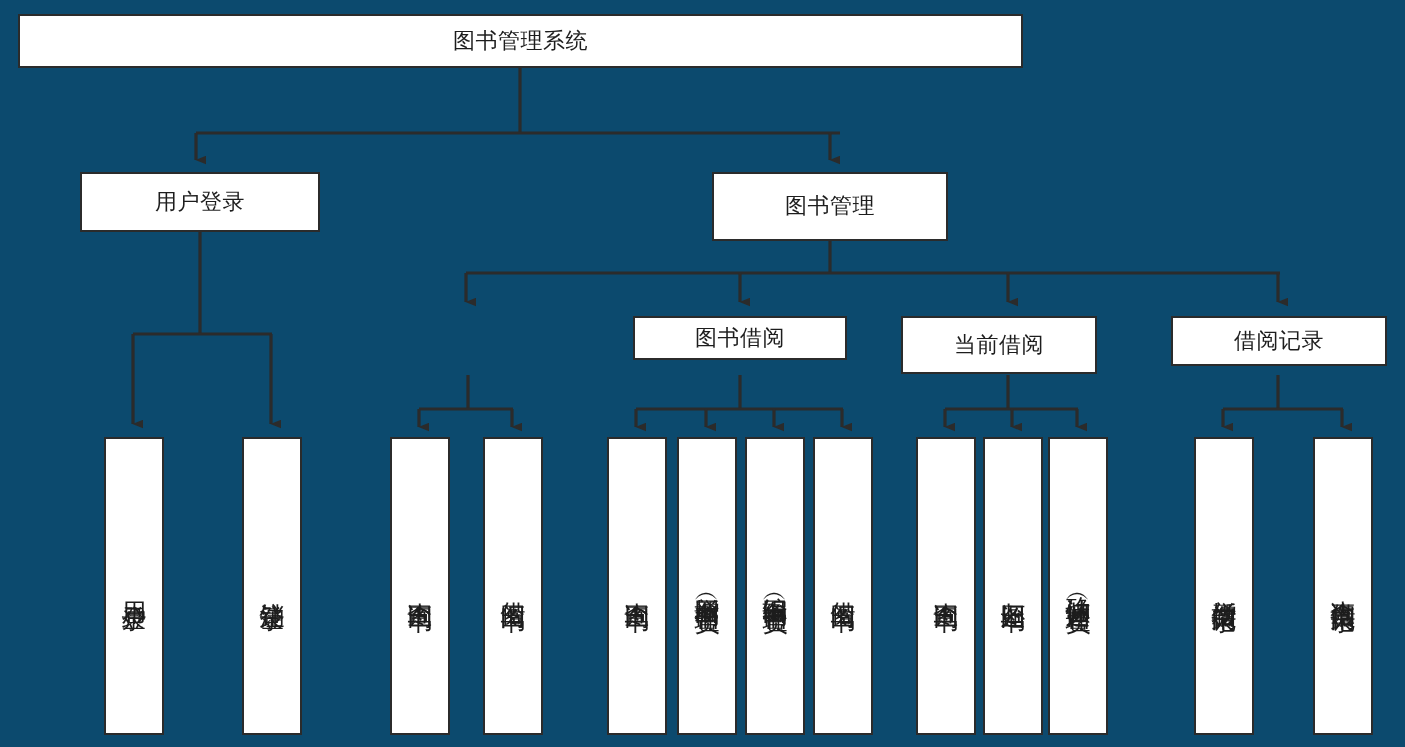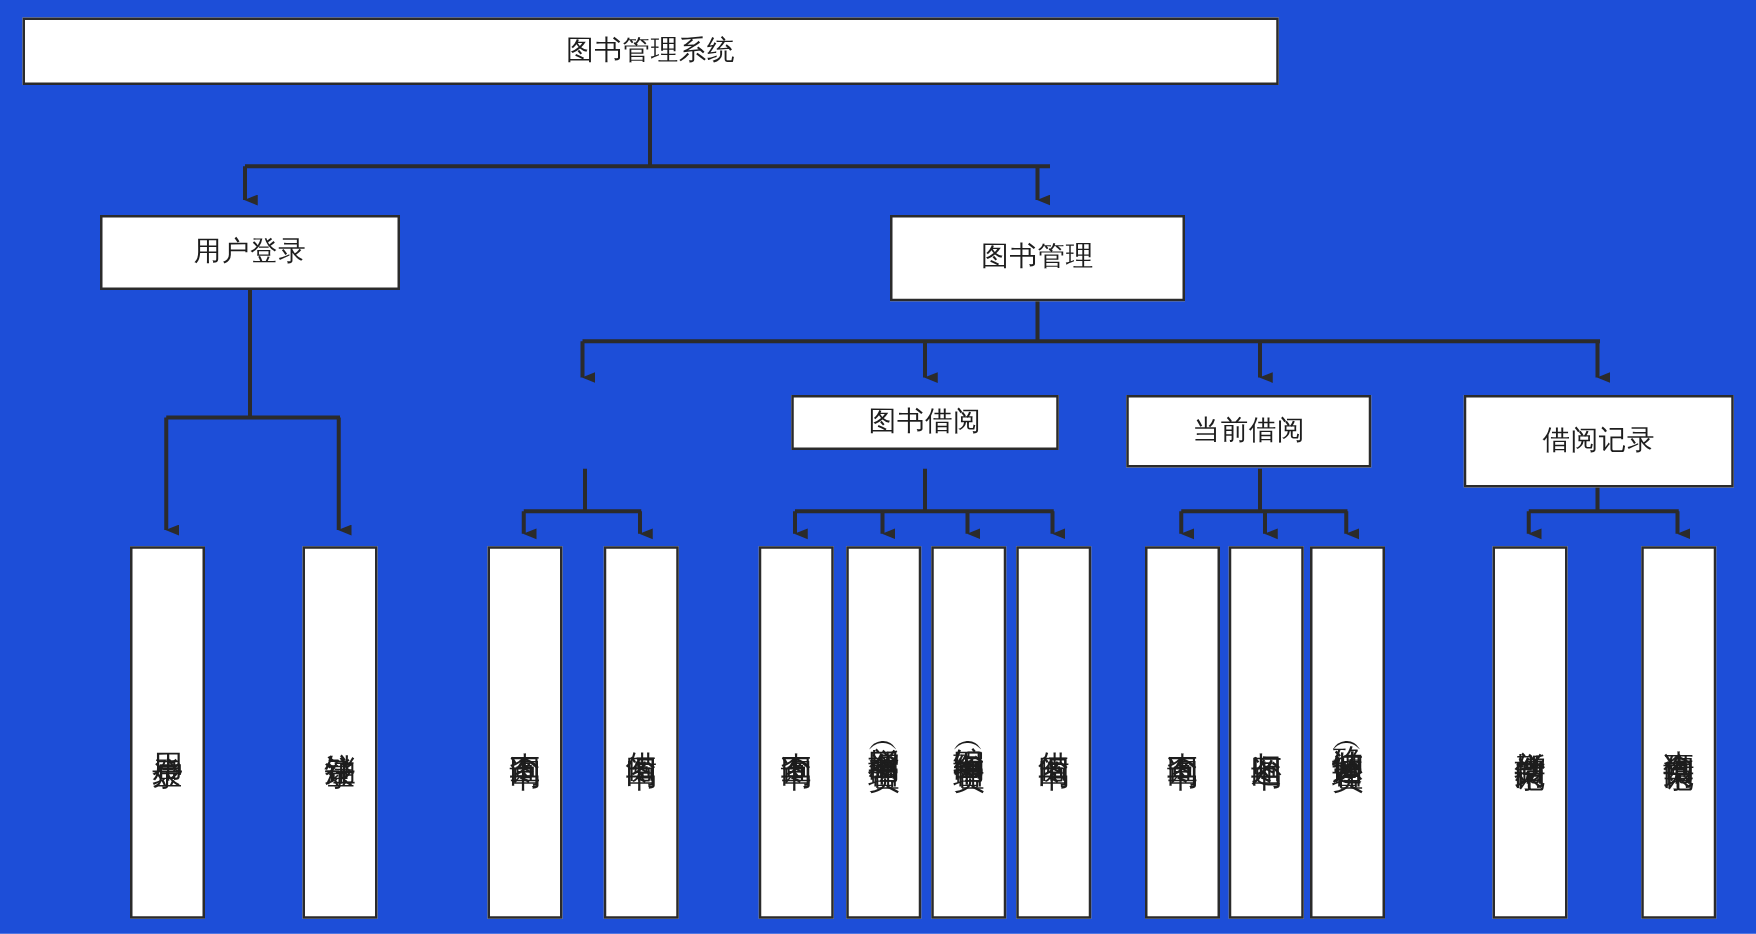--- a/index.html
+++ b/index.html
@@ -10,21 +10,21 @@
   body {
     width: 1405px;
     height: 747px;
     font-family: "DejaVu Sans", "Liberation Sans", sans-serif;
     overflow: hidden;
   }
   #diagram-root {
     position: relative;
     width: 1405px;
     height: 747px;
-    background: #1d4ed8;
+    background: #0c4a6e;
   }
   svg.diagram-canvas {
     position: absolute;
     left: 0;
     top: 0;
     width: 1405px;
     height: 747px;
   }
   .node-box {
     position: absolute;
@@ -142,21 +142,21 @@
 
 
   <div class="node-box" style="left:633px; top:316px; width:214px; height:44px;">
     <span class="node-label-h">图书借阅</span>
   </div>
 
   <div class="node-box" style="left:901px; top:316px; width:196px; height:58px;">
     <span class="node-label-h">当前借阅</span>
   </div>
 
-  <div class="node-box" style="left:1171px; top:316px; width:216px; height:74px;">
+  <div class="node-box" style="left:1171px; top:316px; width:216px; height:50px;">
     <span class="node-label-h">借阅记录</span>
   </div>
 
   <div class="node-box" style="left:104px; top:437px; width:60px; height:298px;">
     <span class="node-label-v">用户登录</span>
   </div>
 
   <div class="node-box" style="left:242px; top:437px; width:60px; height:298px;">
     <span class="node-label-v">注销登录</span>
   </div>

